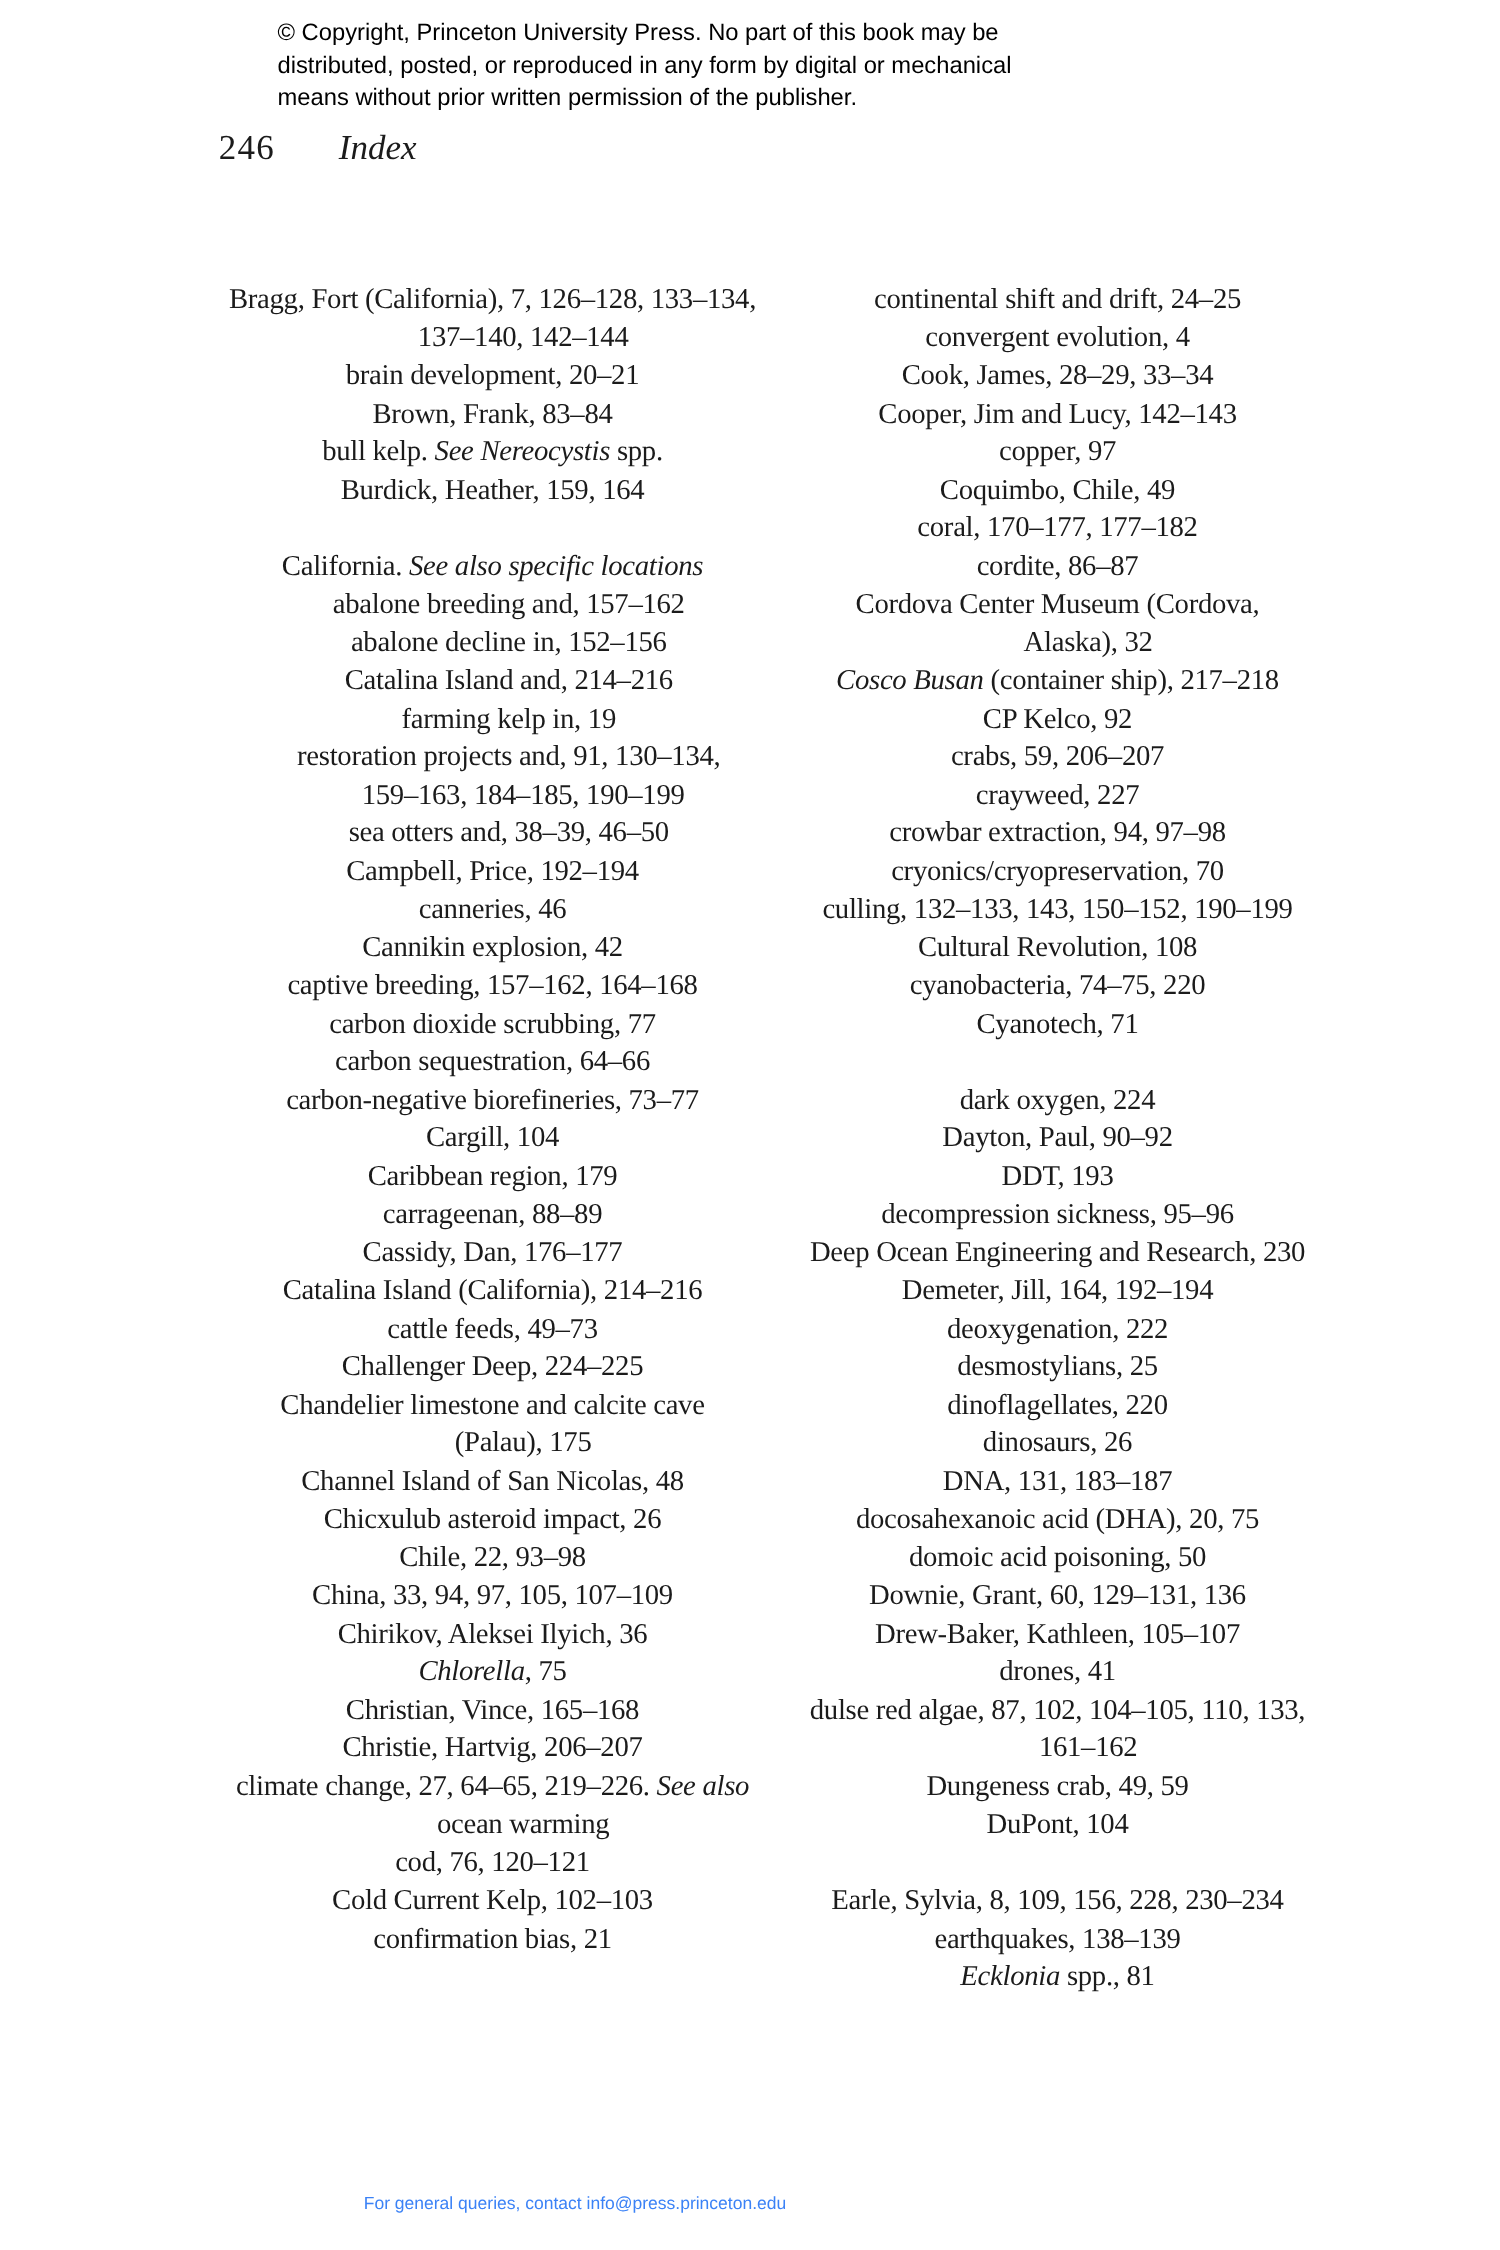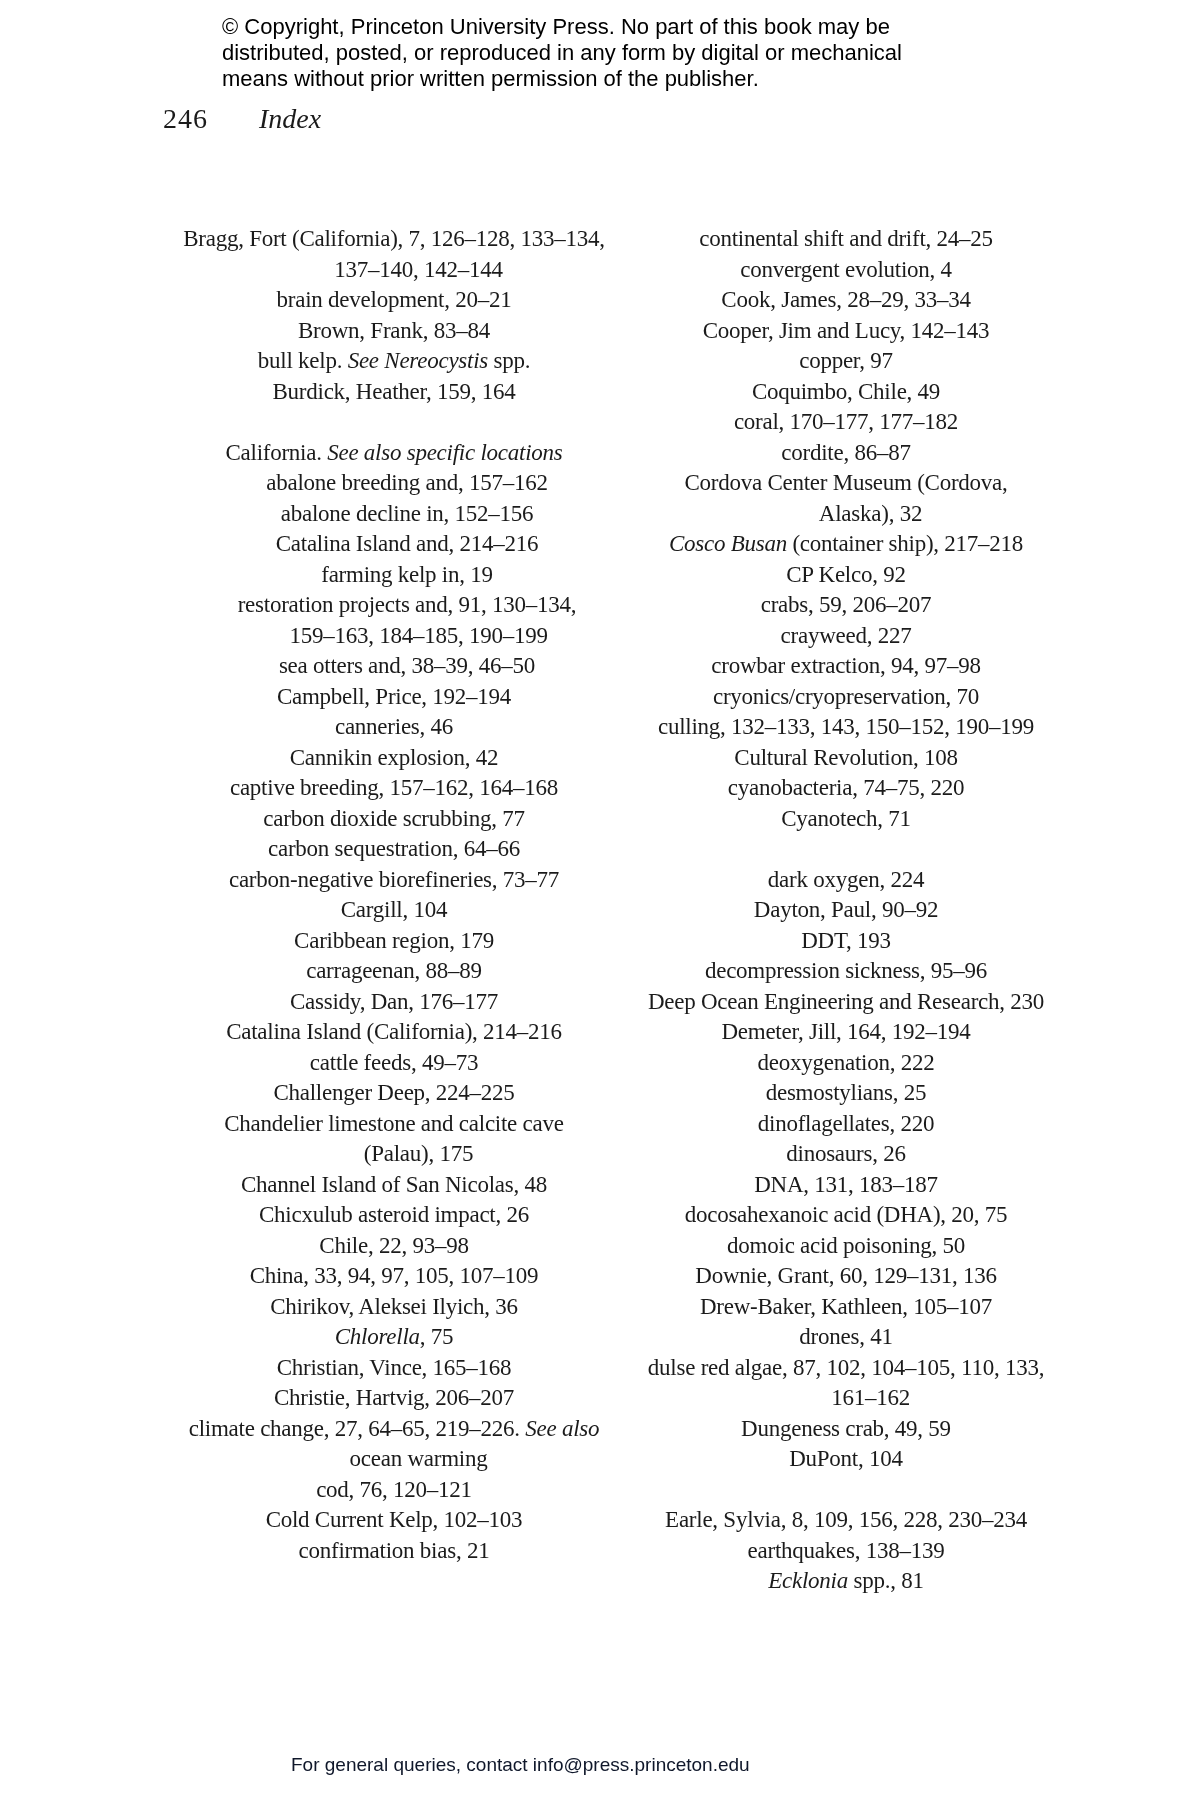--- a/index.html
+++ b/index.html
@@ -10,28 +10,28 @@
     background: #ffffff;
     color: #1b1b1b;
     overflow: hidden;
     font-family: "Liberation Serif", serif;
   }
   .copyright {
     position: absolute;
     left: 222px;
     top: 14px;
     font-family: "Liberation Sans", sans-serif;
-    font-size: 22px;
+    font-size: 19px;
     line-height: 26px;
     color: #000000;
   }
   .pagehead {
     position: absolute;
     top: 103px;
-    left: 163px;
+    left: 175px;
     font-size: 28px;
     color: #1b1b1b;
   }
   .pagehead .pagenum {
     display: inline-block;
     min-width: 58px;
     letter-spacing: 1px;
   }
   .pagehead .sectitle {
     display: inline-block;
@@ -52,22 +52,22 @@
   .line { white-space: nowrap; height: 30.5px; }
   .ind1 { padding-left: 26px; }
   .ind2 { padding-left: 49px; }
   .blank { height: 30.5px; }
   .it { font-style: italic; }
   .footer {
     position: absolute;
     left: 291px;
     top: 1754px;
     font-family: "Liberation Sans", sans-serif;
-    font-size: 19px;
-    color: #0f172a;
+    font-size: 14px;
+    color: #3b82f6;
   }
 </style>
 </head>
 <body>
 
 <div class="page">
 
   <div class="copyright">
     <div>© Copyright, Princeton University Press. No part of this book may be</div>
     <div>distributed, posted, or reproduced in any form by digital or mechanical</div>

